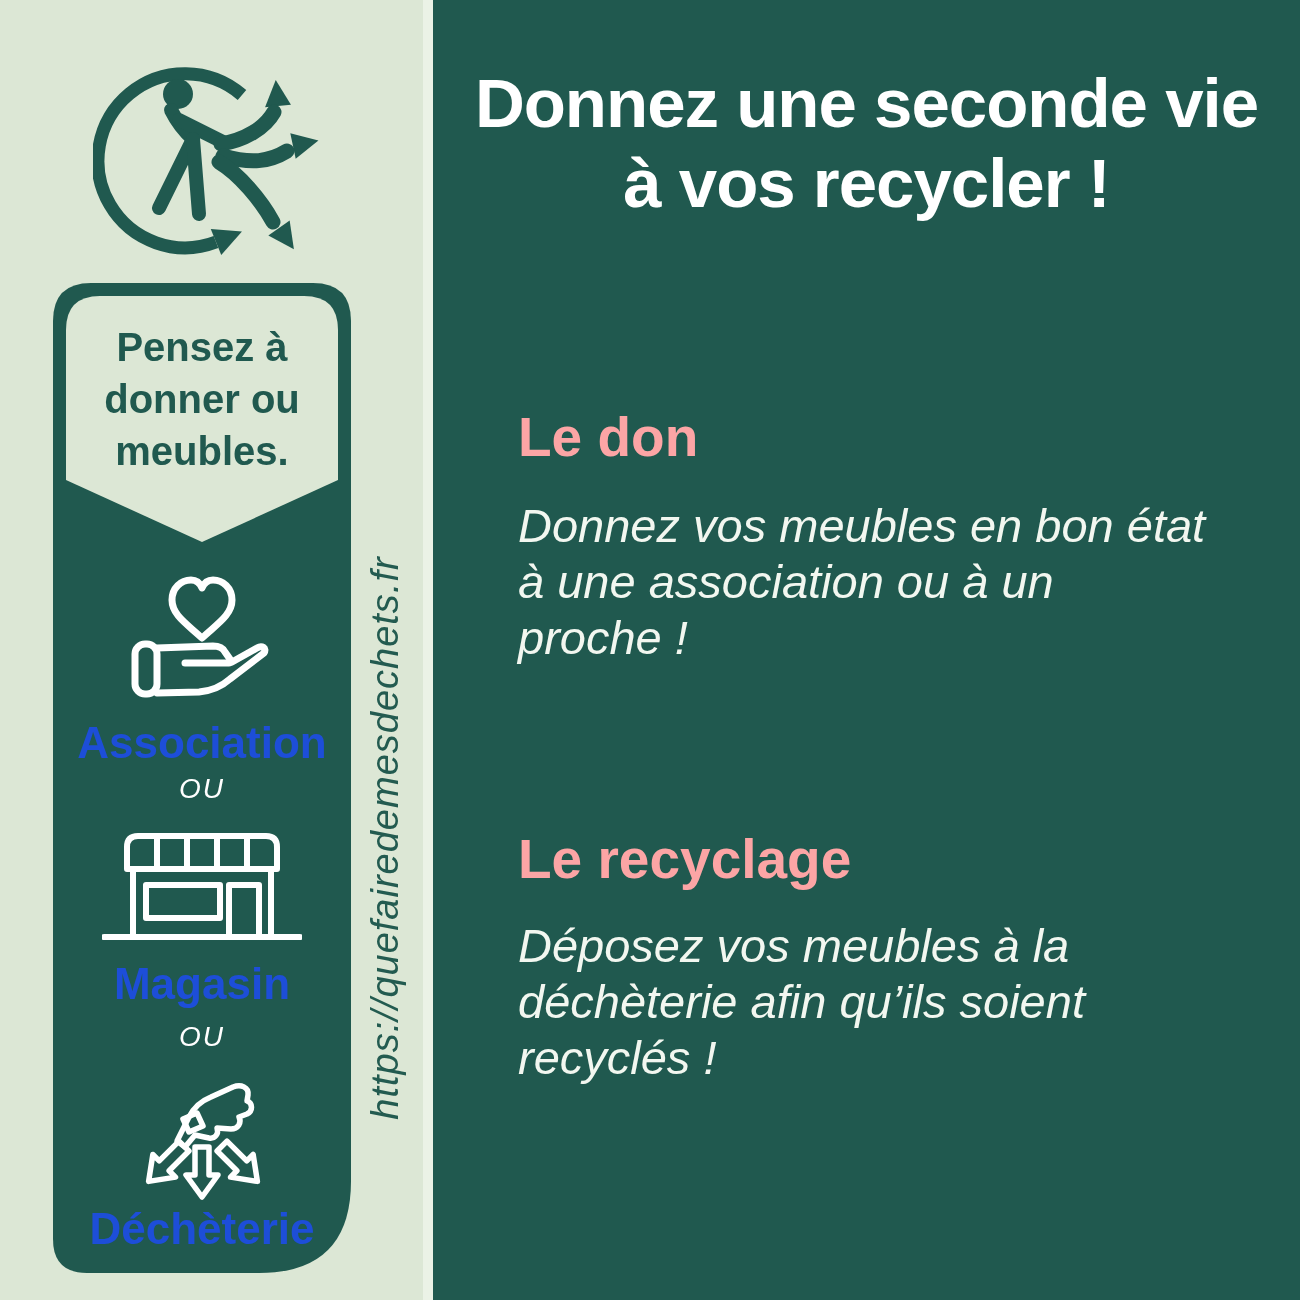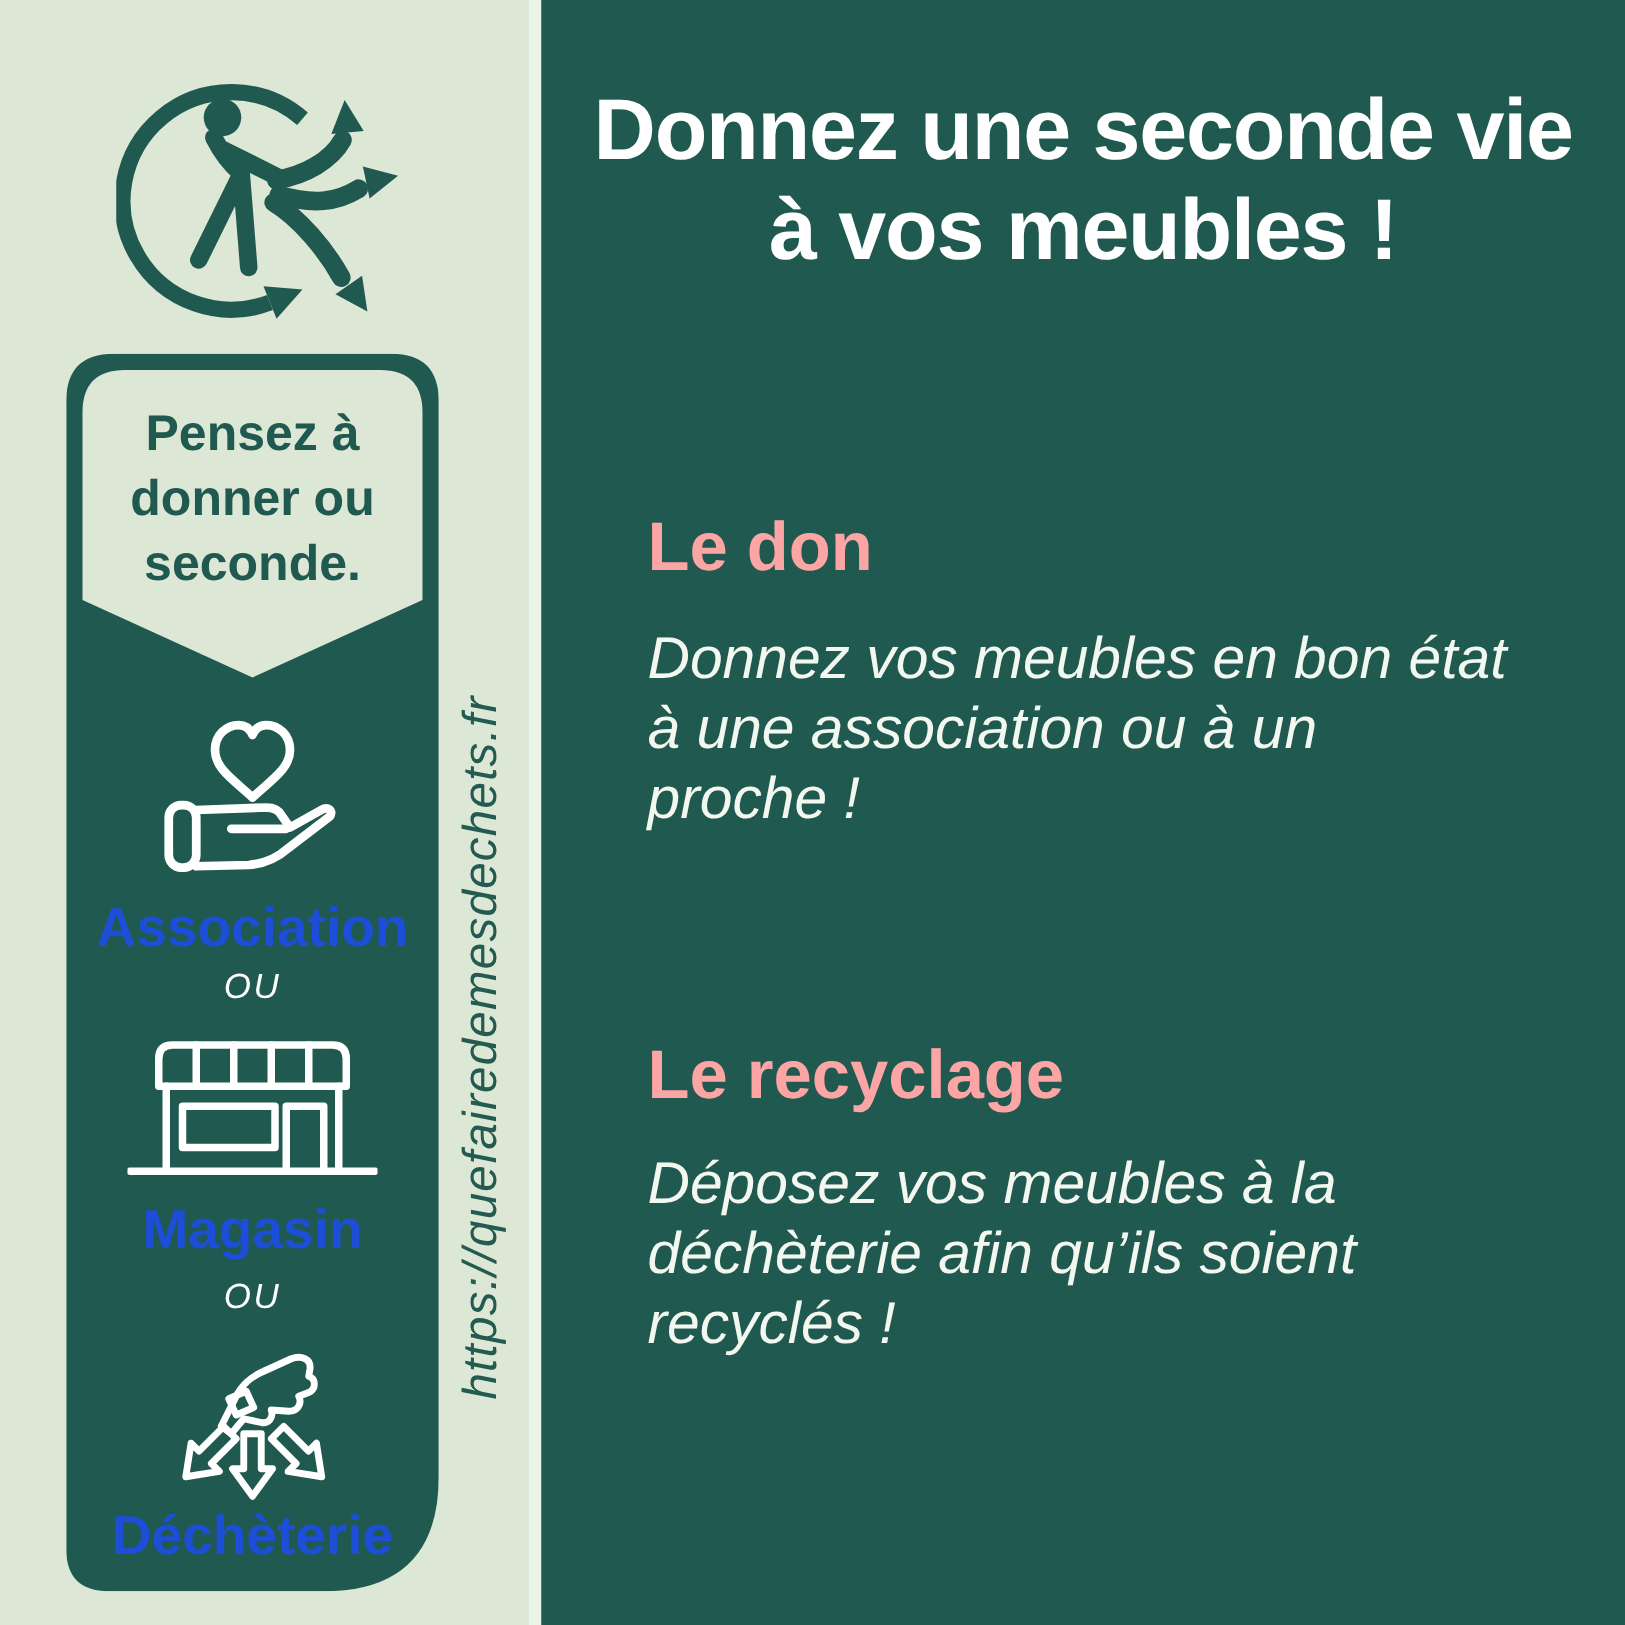--- a/index.html
+++ b/index.html
@@ -97,21 +97,21 @@
 
     <div class="ribbon">
       <svg class="ribbon-shape" width="298" height="990" viewBox="0 0 298 990">
         <path d="M 38 0 H 260 Q 298 0 298 38 V 898 Q 298 990 206 990 H 34 Q 0 990 0 956 V 38 Q 0 0 38 0 Z" fill="#20594f"></path>
         <path d="M 13 47 Q 13 13 47 13 H 251 Q 285 13 285 47 V 197 L 149 259 L 13 197 Z" fill="#dce7d5"></path>
       </svg>
 
       <div class="banner-text">
         <div>Pensez à</div>
         <div>donner ou</div>
-        <div>seconde.</div>
+        <div>meubles.</div>
       </div>
 
       <svg class="opt-icon" style="left:64px;top:277px;" width="170" height="148" viewBox="0 0 170 148">
         <g class="wstroke" stroke-width="7">
           <path d="M 85 78 C 70 64 55 55 55 40 C 55 28 64 20 74 20 C 79 20 83 23 85 28 C 87 23 91 20 96 20 C 106 20 115 28 115 40 C 115 55 100 64 85 78 Z"></path>
           <rect x="18" y="84" width="22" height="50" rx="10"></rect>
           <path d="M 40 88 L 96 86 C 102 86 106 88 108 92 L 115 102 L 140 88 C 145 85 150 88 147 93 L 113 119 C 104 127 94 131 82 132 L 40 133"></path>
           <path d="M 68 103 L 112 103"></path>
         </g>
       </svg>
@@ -150,21 +150,21 @@
     </div>
 
     <div class="site-url">https://quefairedemesdechets.fr</div>
 
     <div class="edge-strip"></div>
   </div>
 
   <div class="right-panel">
     <div class="main-title">
       <div>Donnez une seconde vie</div>
-      <div>à vos meubles !</div>
+      <div>à vos recycler !</div>
     </div>
 
     <div class="section-heading h-don">Le don</div>
     <div class="section-body b-don">Donnez vos meubles en bon état à une association ou à un proche !</div>
 
     <div class="section-heading h-rec">Le recyclage</div>
     <div class="section-body b-rec">Déposez vos meubles à la déchèterie afin qu’ils soient recyclés !</div>
   </div>
 
 </div>

